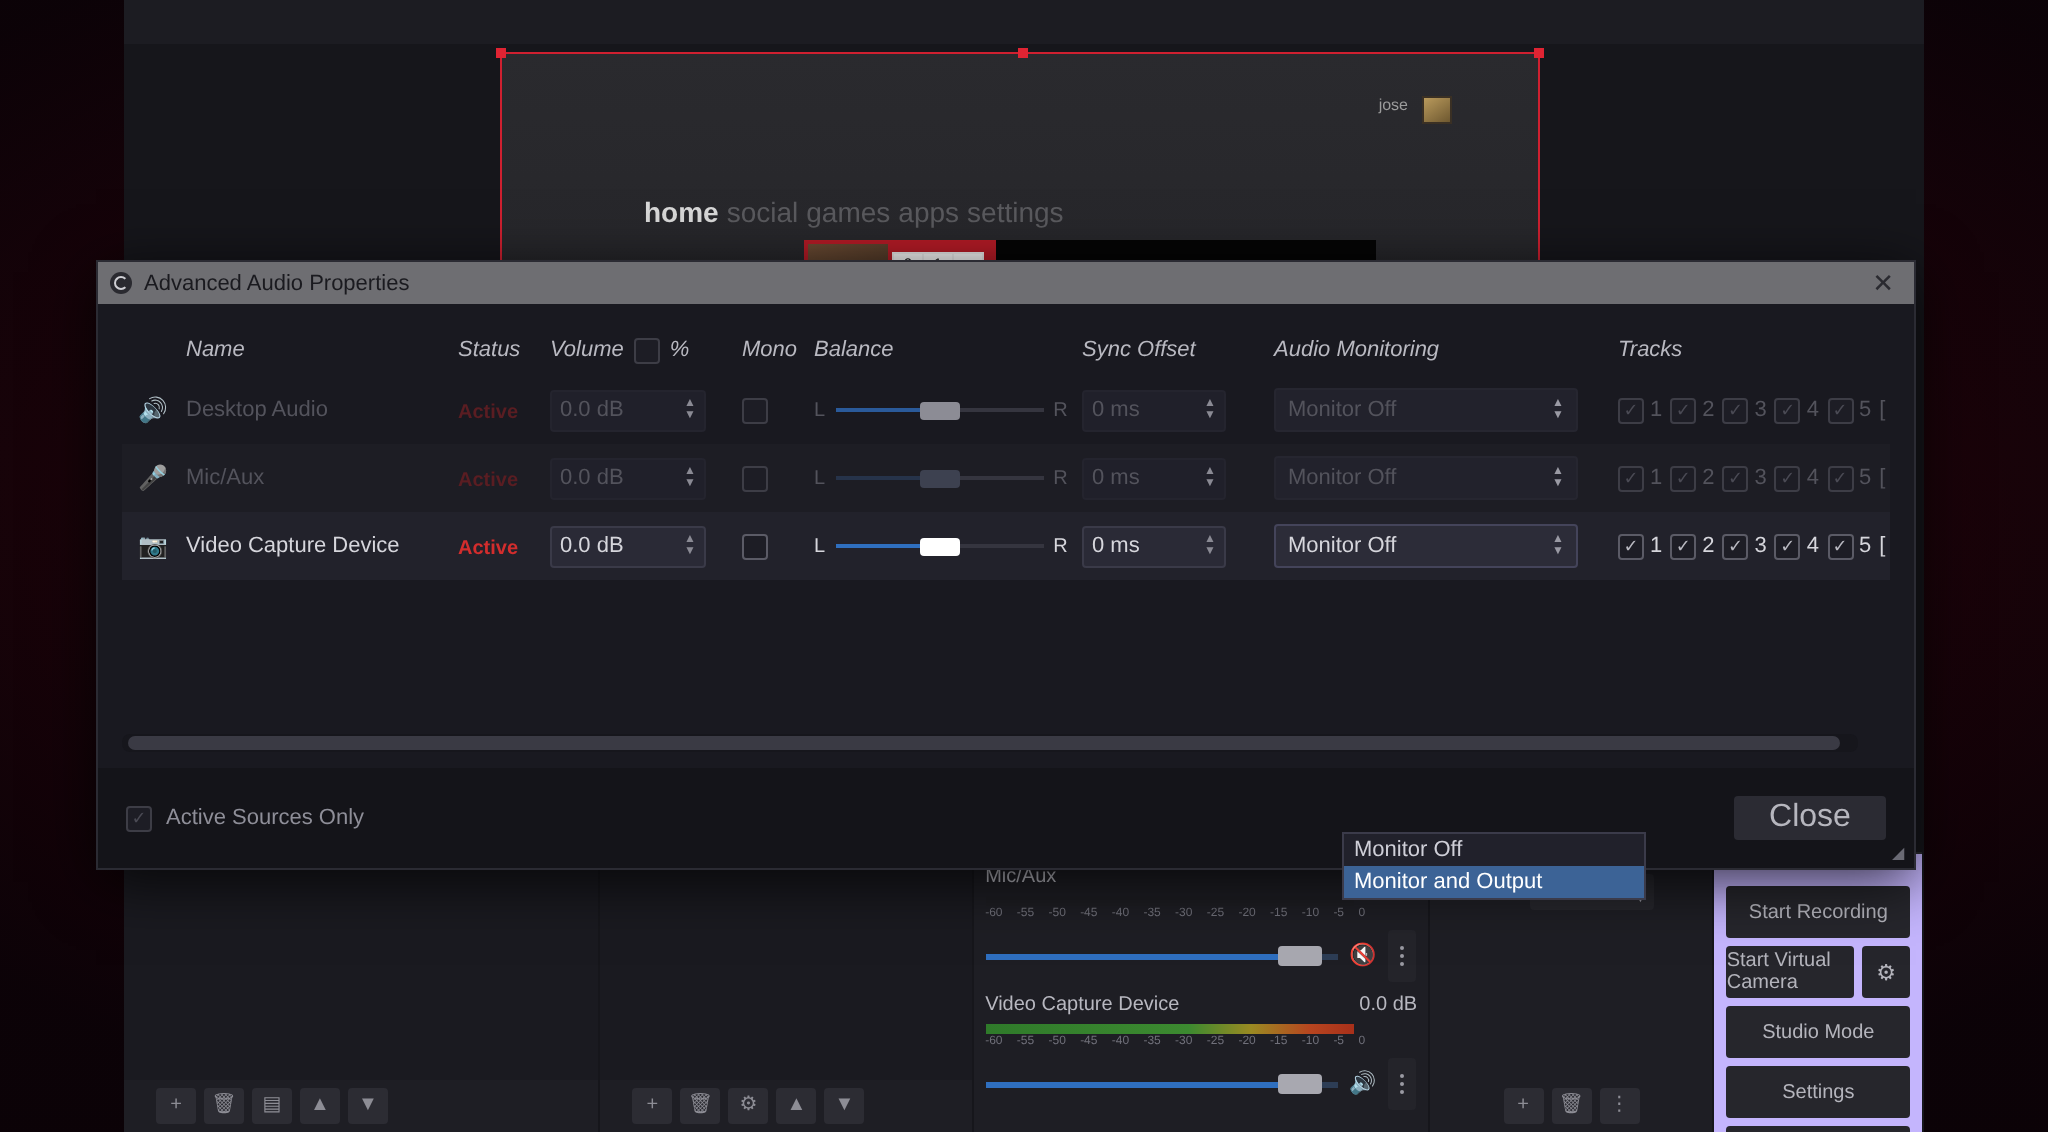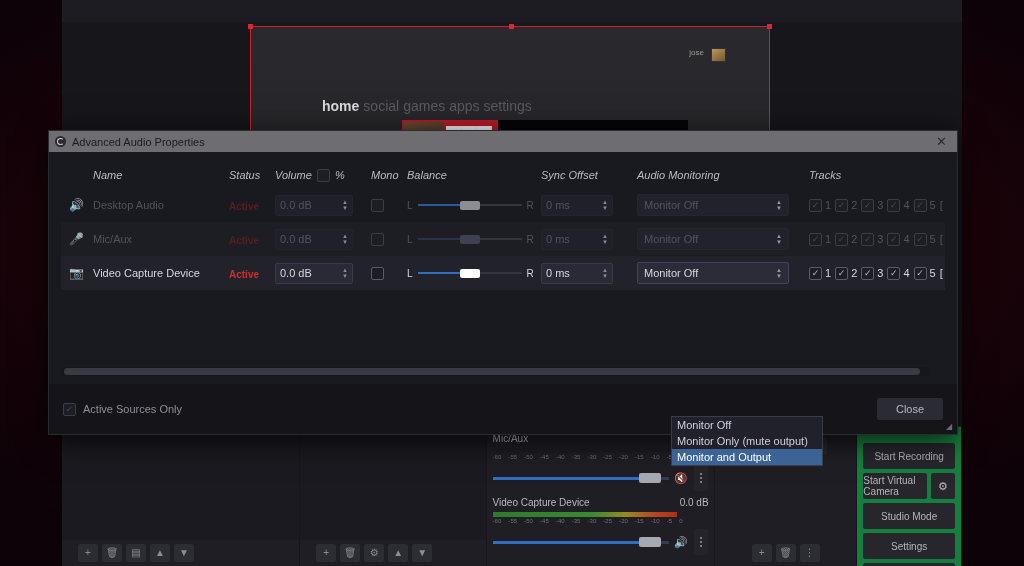--- a/index.html
+++ b/index.html
@@ -99,21 +99,21 @@
     display: flex; background: #16161b;
   }
   .dock {
     background: #1e1e24; margin-right: 1px; position: relative;
     border-top: 1px solid #2a2a30;
   }
   .dock-scenes { width: 238px; }
   .dock-sources { width: 186px; }
   .dock-mixer { width: 228px; }
   .dock-trans { width: 142px; }
-  .dock-ctrl { width: 104px; background: #15803d; }
+  .dock-ctrl { width: 104px; background: #c4b5fd; }
 
   .dock-body { position: absolute; inset: 0 0 26px 0; background: #1a1a20; }
   .dock-toolbar {
     position: absolute; left: 0; bottom: 0; width: 100%; height: 26px;
     display: flex; align-items: center; gap: 4px; padding-left: 16px;
     background: #1e1e24;
   }
   .tb-btn {
     width: 20px; height: 18px; background: #2c2c33; border-radius: 2px;
     display: flex; align-items: center; justify-content: center;
@@ -312,23 +312,23 @@
     background: #3a3a44; border-radius: 4px;
   }
   .dlg-footer {
     position: absolute; left: 0; right: 0; bottom: 0; height: 50px;
     background: #141419; display: flex; align-items: center;
     padding: 0 14px; justify-content: space-between;
   }
   .foot-left { display: flex; align-items: center; gap: 7px; }
   .foot-label { font-size: 11px; color: #8e8e98; }
   .close-btn {
-    width: 66px; height: 22px; background: #2b2b33; border-radius: 2px;
+    width: 76px; height: 22px; background: #2b2b33; border-radius: 2px;
     display: flex; align-items: center; justify-content: center;
-    font-size: 11px; color: #b6b6be;
+    font-size: 16px; color: #b6b6be;
   }
   .resize-grip {
     position: absolute; right: 3px; bottom: 3px; width: 8px; height: 8px;
     color: #6a6a74; font-size: 8px; line-height: 8px;
   }
 </style>
 </head>
 <body>
 
 <div id="root">
@@ -734,21 +734,20 @@
           <span class="foot-label">Active Sources Only</span>
         </div>
         <div class="close-btn">Close</div>
       </div>
 
       <div class="resize-grip">◢</div>
     </div>
 
     <div class="dropdown">
       <div class="dd-item">Monitor Off</div>
-      <div class="dd-item">Monitor Only (mute output)</div>
       <div class="dd-item hl">Monitor and Output</div>
     </div>
 
     <svg class="cursor" width="14" height="20" viewBox="0 0 14 20">
       <polygon points="0,0 0,14 3.6,10.6 6.2,16.4 8.6,15.2 6.1,9.8 11,9.6" fill="#ffffff" stroke="#1a1a1a" stroke-width="1"></polygon>
     </svg>
   </div>
 </div>
 
 </body></html>

